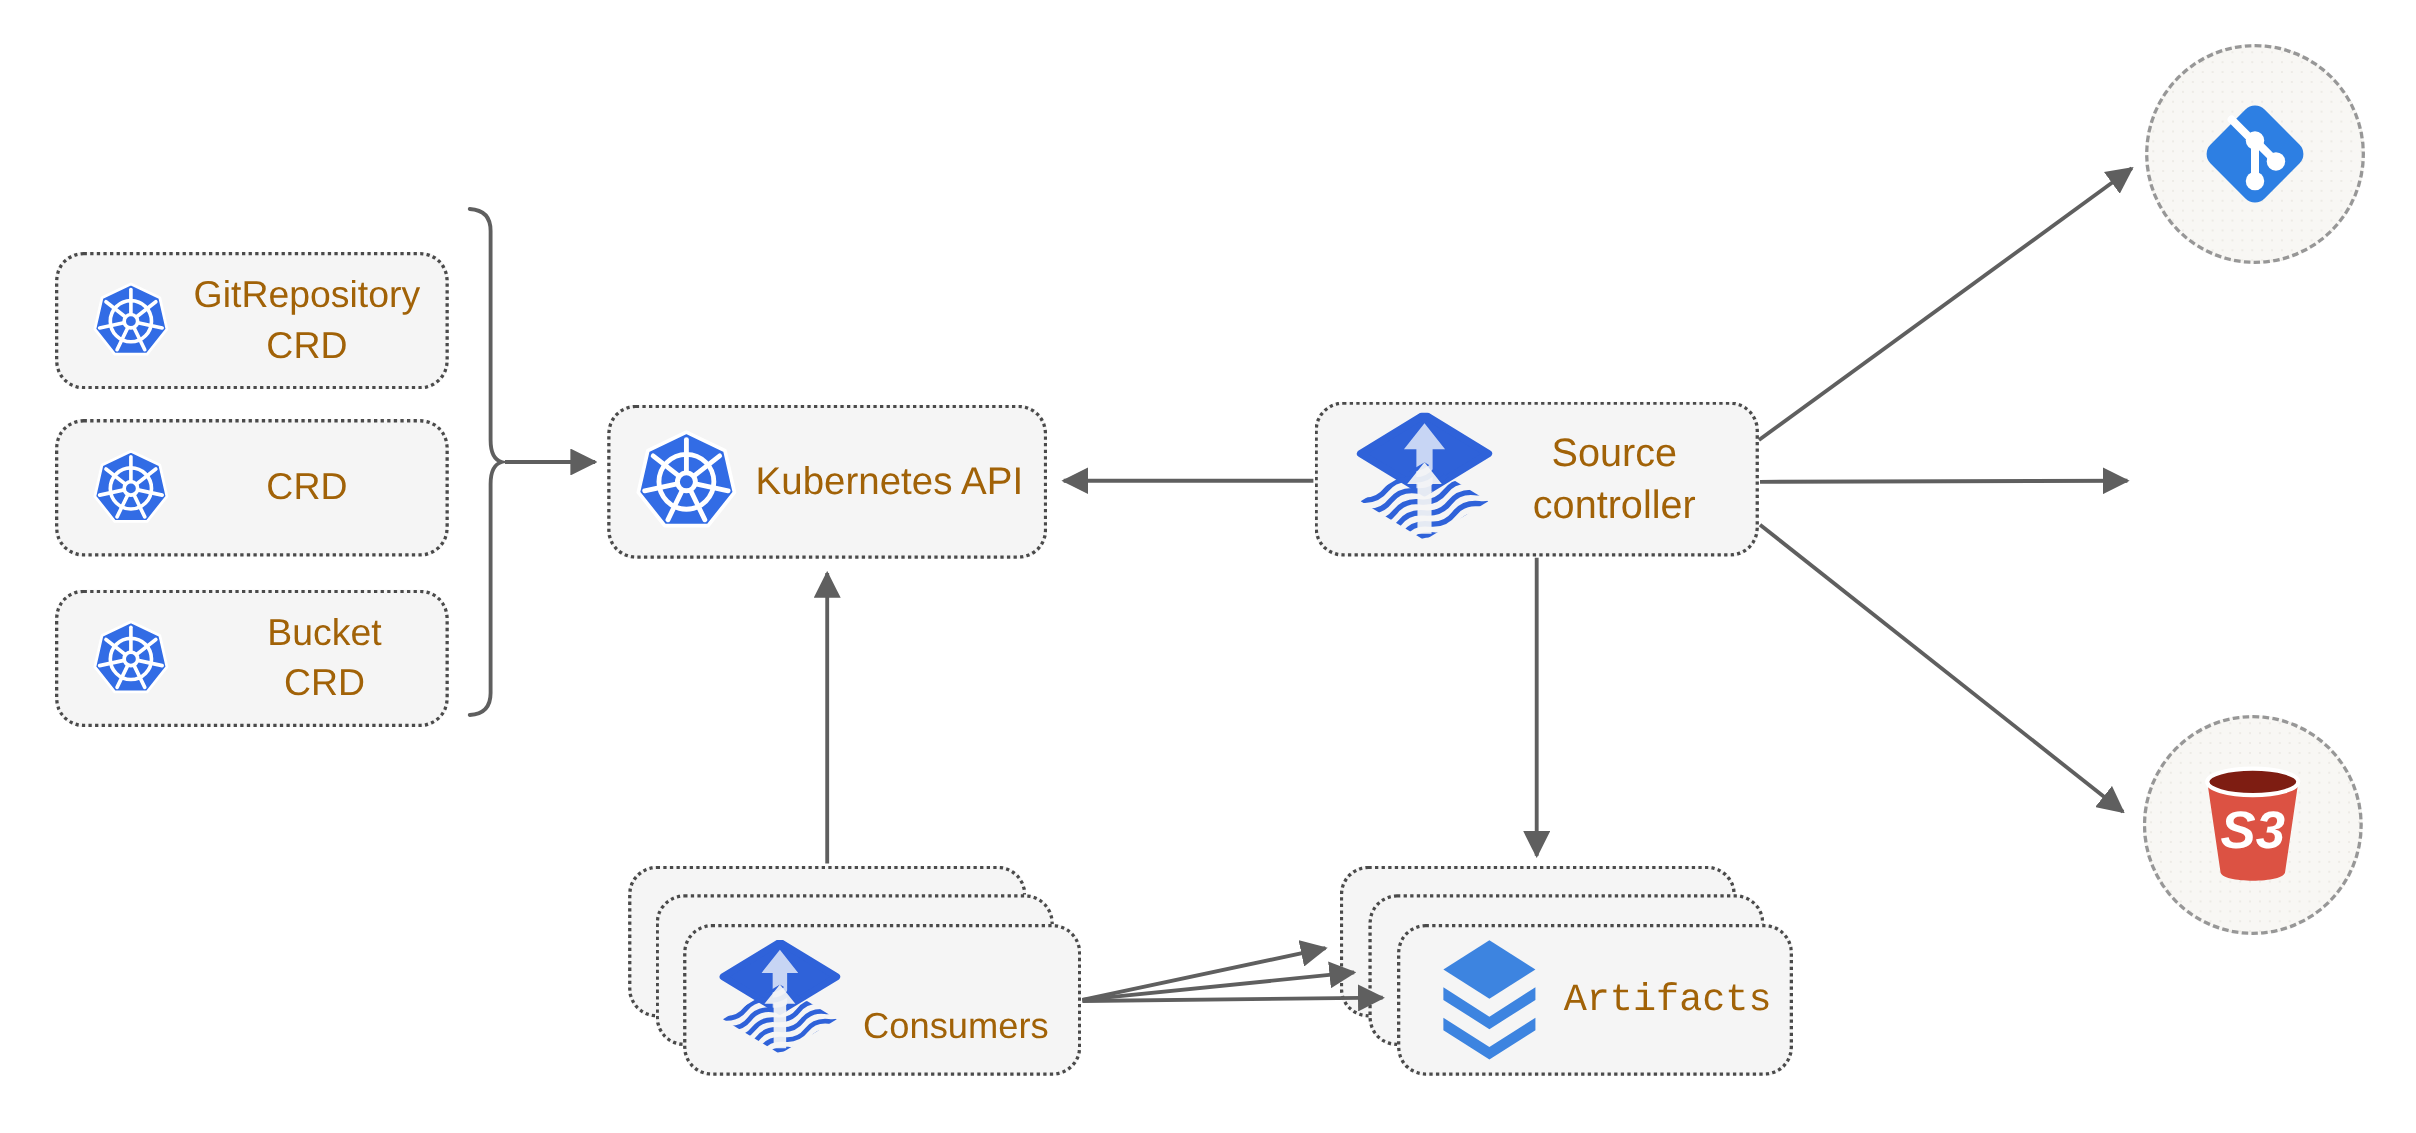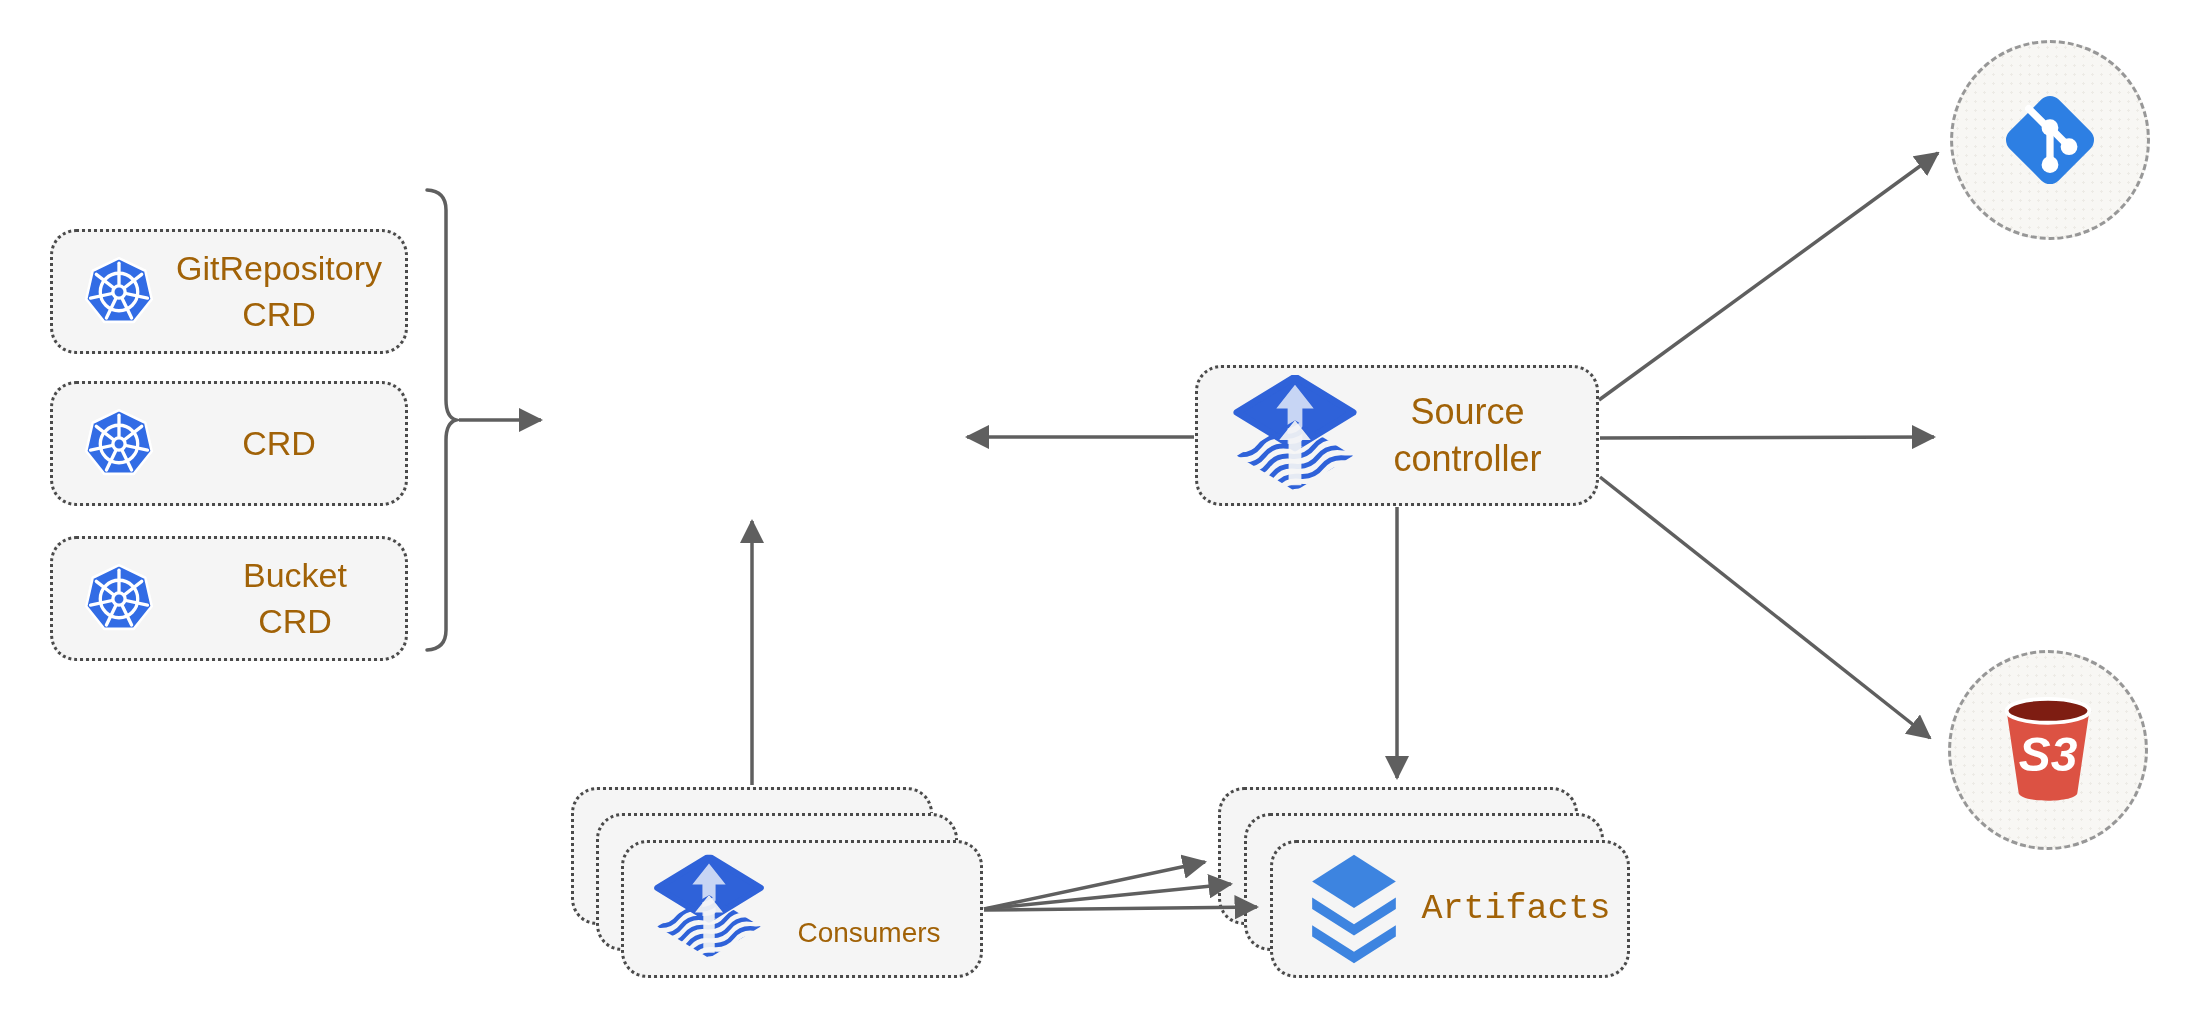--- a/index.html
+++ b/index.html
@@ -27,21 +27,21 @@
   
   #source-controller{left:1195px;top:365px;width:404px;height:141px;padding:0 40px 0 33px;gap:20px;}
   #source-controller .icon{width:128px;height:122px;flex:0 0 auto;}
   #source-controller .label{font-size:36px;line-height:1.3;}
   
   .stack-plain{border-radius:26px;}
   #consumers-back{left:571px;top:787px;width:362px;height:138px;}
   #consumers-mid{left:596px;top:813px;width:362px;height:138px;}
   #consumers-front{left:621px;top:840px;width:362px;height:138px;padding:0 16px 0 28px;gap:8px;}
   #consumers-front .icon{width:114px;height:112px;flex:0 0 auto;}
-  #consumers-front .label{font-size:28px;margin-top:48px;}
+  #consumers-front .label{font-size:33px;margin-top:48px;}
   #artifacts-back{left:1218px;top:787px;width:360px;height:138px;}
   #artifacts-mid{left:1244px;top:813px;width:360px;height:138px;}
   #artifacts-front{left:1270px;top:840px;width:360px;height:138px;padding:0 16px 0 22px;gap:8px;font-family:Liberation Mono, monospace;}
   #artifacts-front .icon{width:118px;height:116px;flex:0 0 auto;}
   #artifacts-front .label{font-size:35px;}
   
   .ext-circle{
     position:absolute;width:200px;height:200px;border-radius:50%;
     border:3px dashed #979797;box-sizing:border-box;
     background-color:#f8f7f4;
@@ -121,20 +121,26 @@
   <div class="node crd" id="crd-bucket">
     <svg class="icon" viewBox="0 0 100 100">
         <use href="#sym-k8s"></use>
       </svg>
     <div class="label two-line">
       <div>Bucket</div>
       <div>CRD</div>
     </div>
   </div>
 
+  <div class="node" id="k8s-api">
+    <svg class="icon" viewBox="0 0 100 100">
+        <use href="#sym-k8s"></use>
+      </svg>
+    <div class="label">Kubernetes API</div>
+  </div>
 
   <div class="node" id="source-controller">
     <svg class="icon" viewBox="0 0 130 124">
         <use href="#sym-flux"></use>
       </svg>
     <div class="label two-line">
       <div>Source</div>
       <div>controller</div>
     </div>
   </div>

